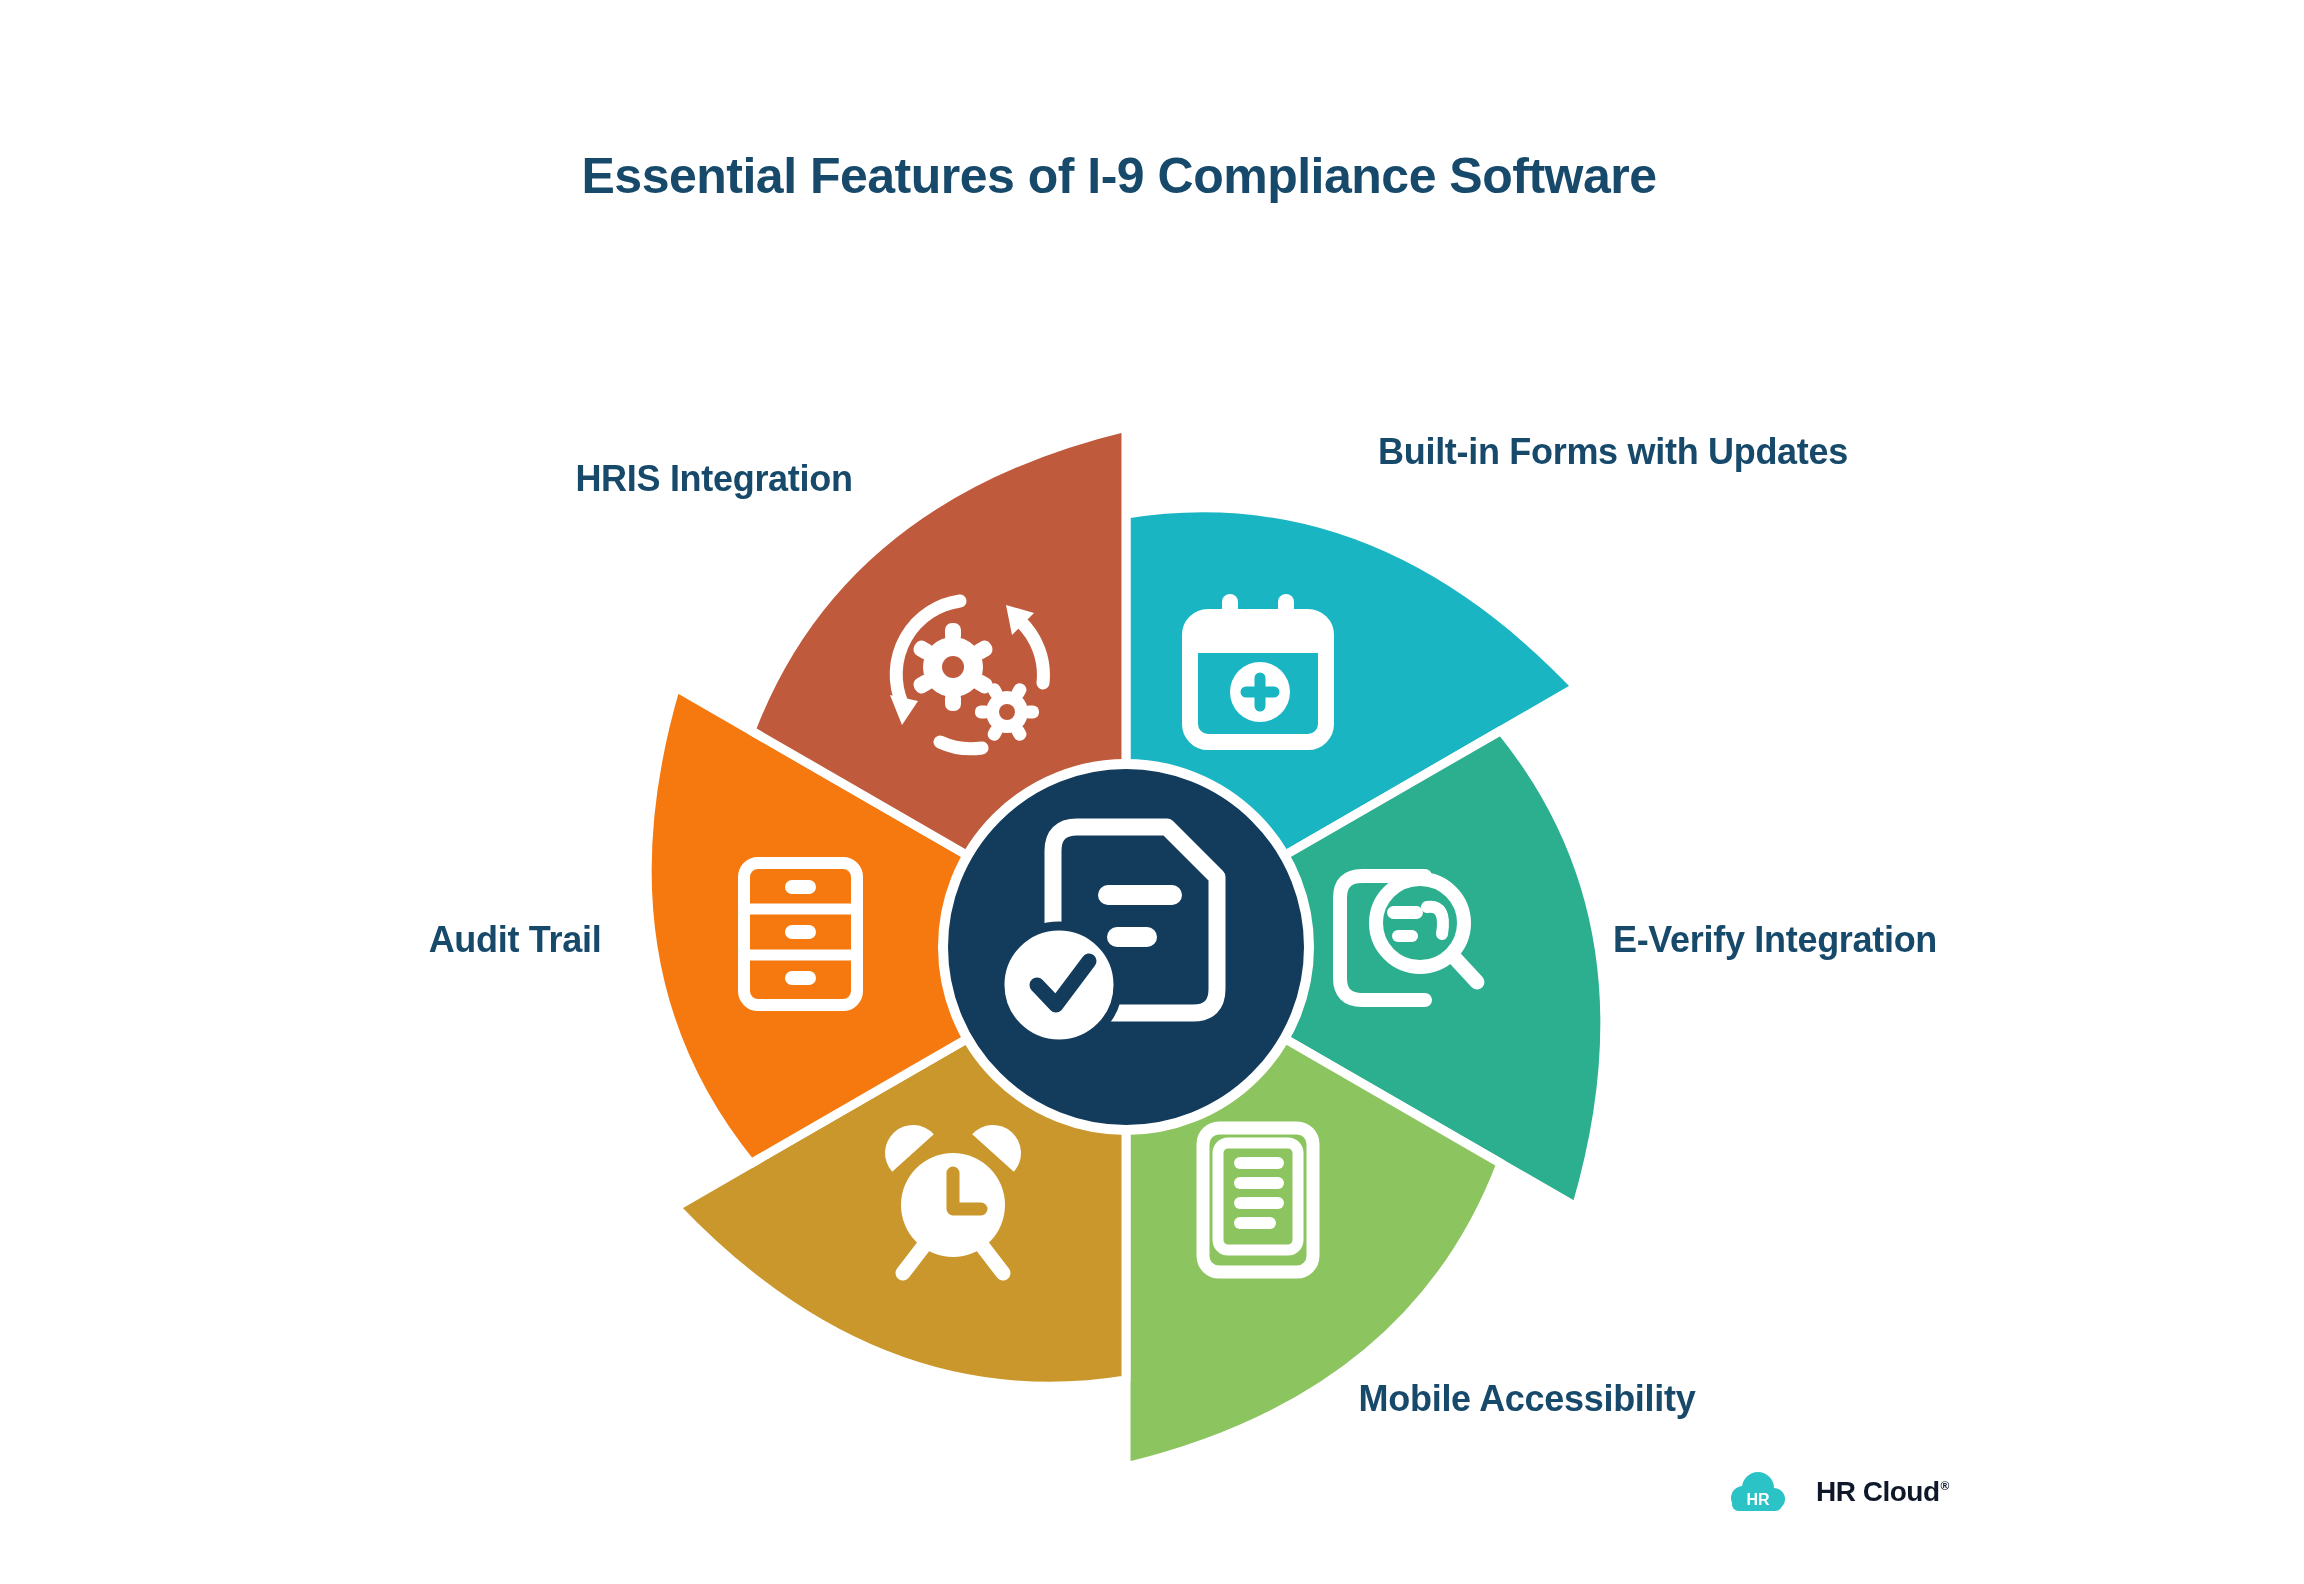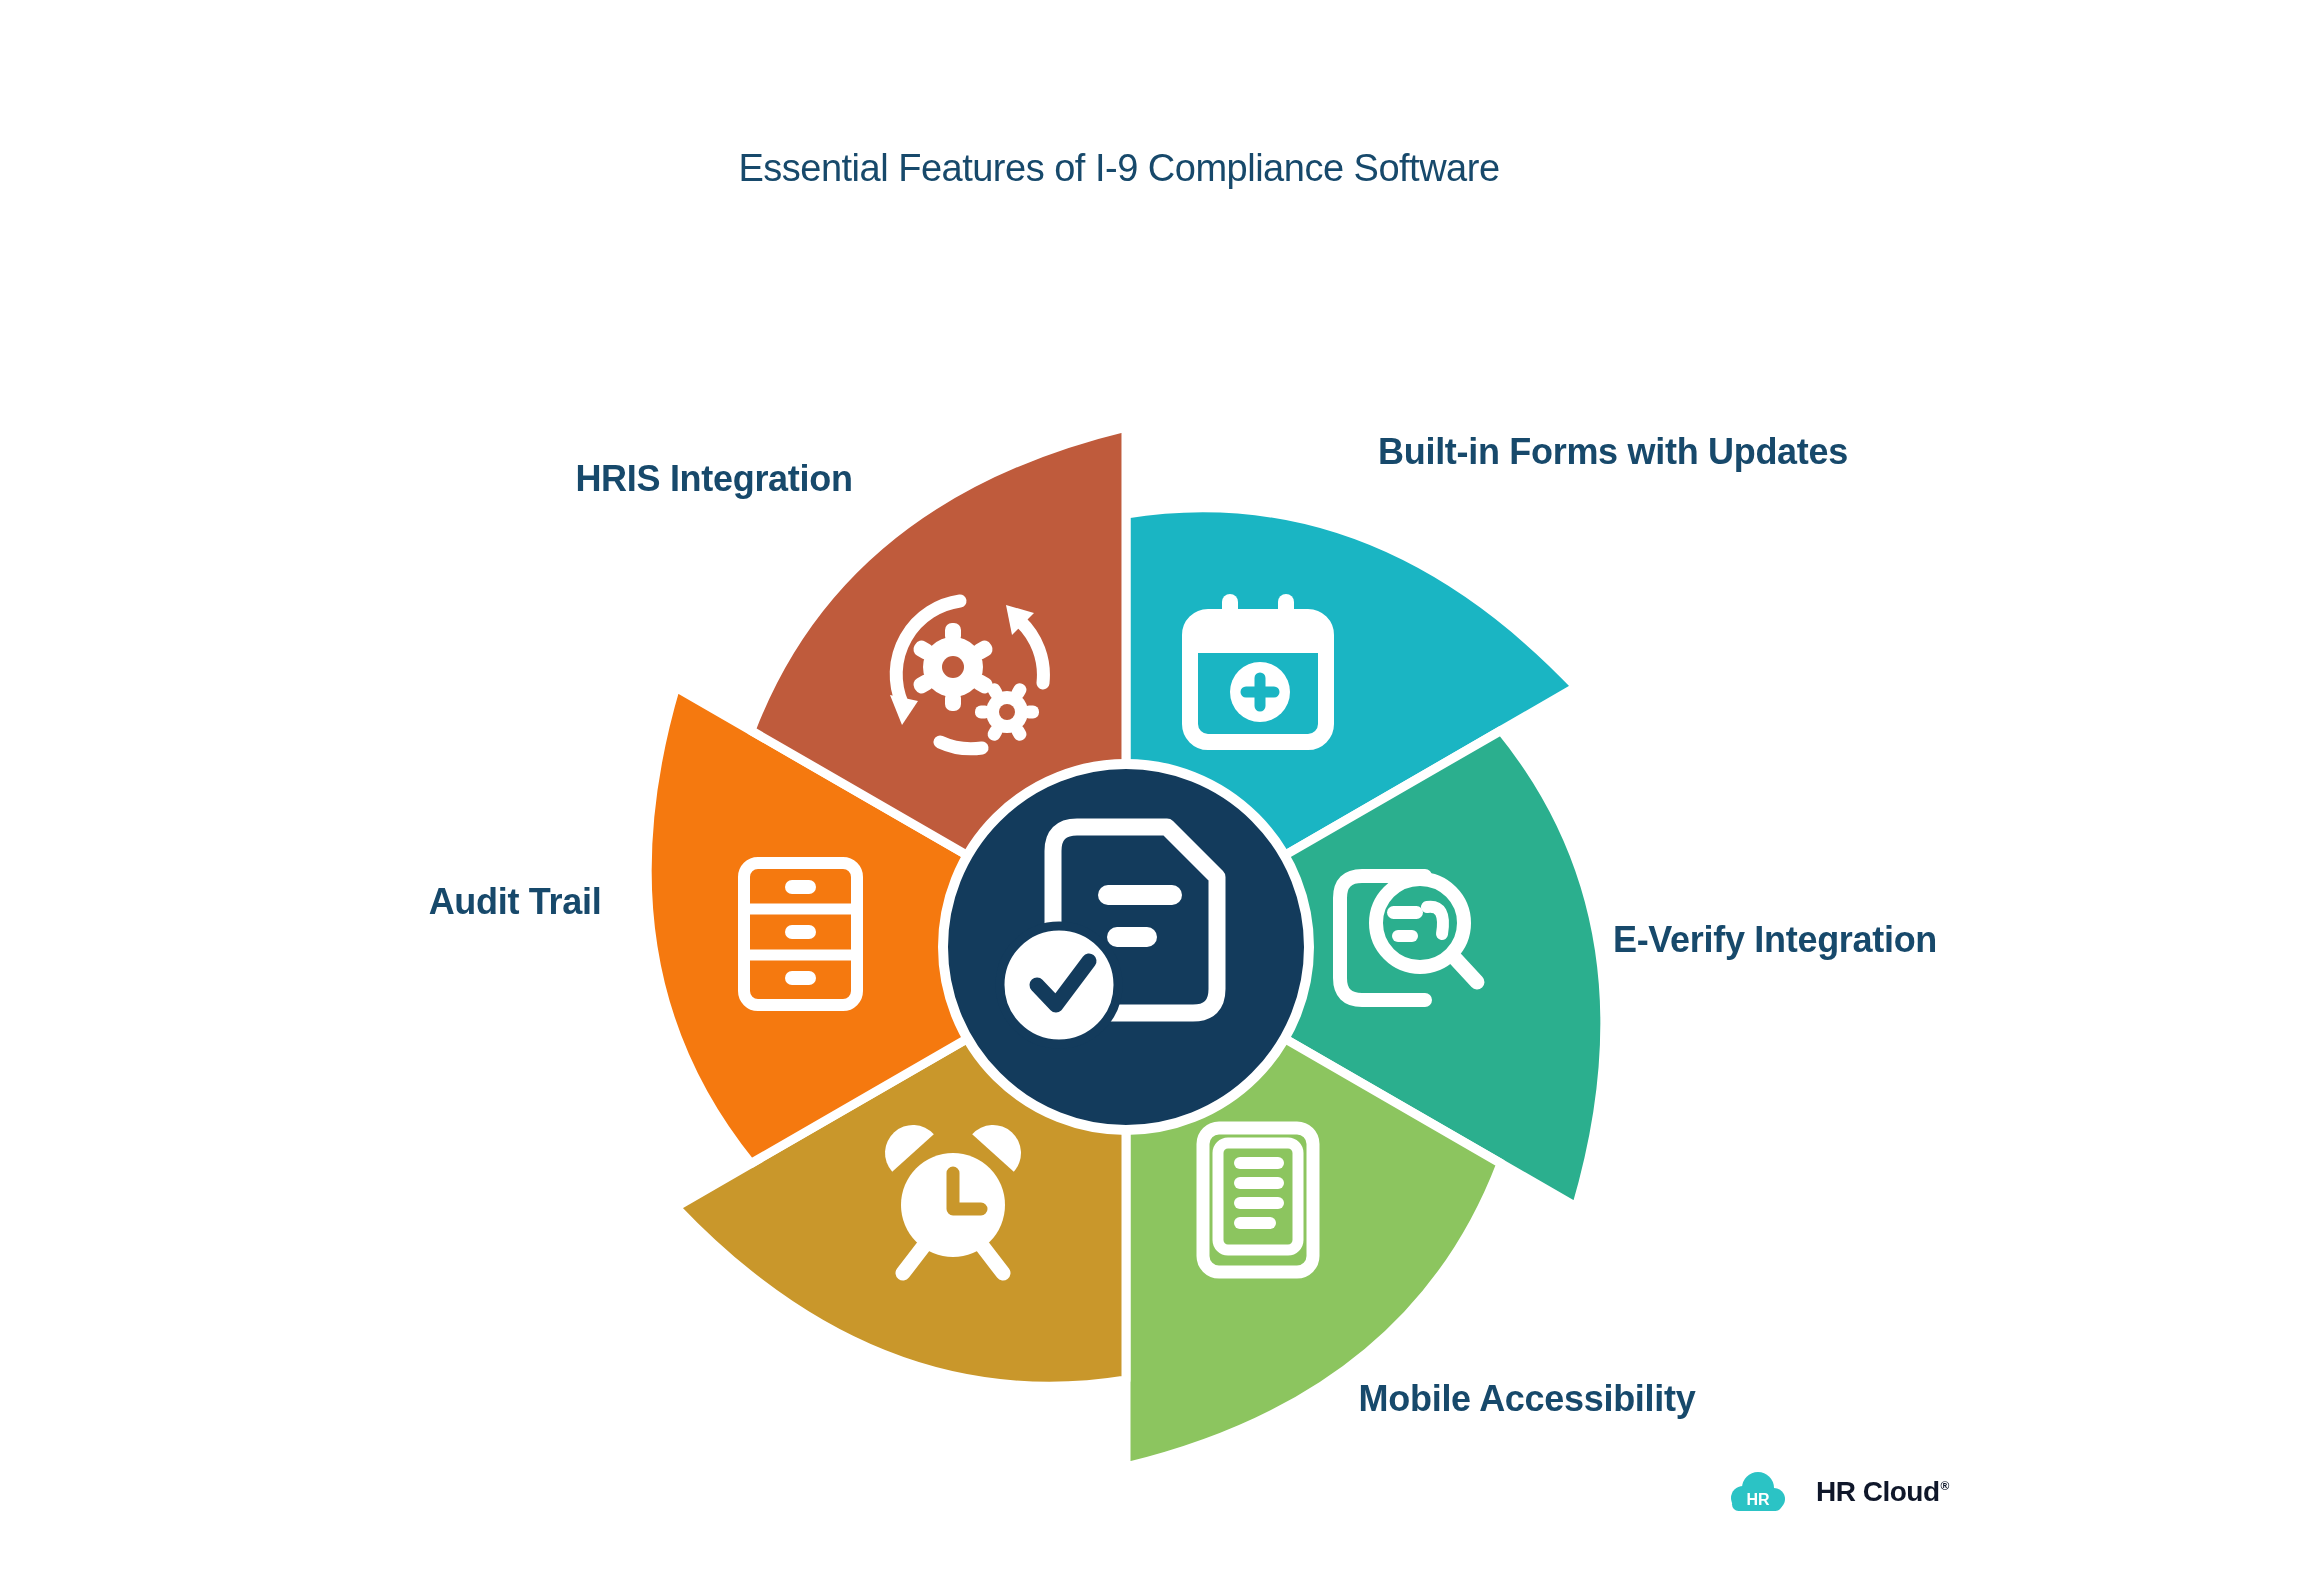--- a/index.html
+++ b/index.html
@@ -3,21 +3,21 @@
 <meta charset="utf-8">
 <style>
   html,body { margin:0; padding:0; background:#ffffff; }
   #canvas {
     position:relative; width:2304px; height:1584px; background:#ffffff;
     font-family:"Liberation Sans", sans-serif; overflow:hidden;
   }
   #pinwheel-svg { position:absolute; left:0; top:0; }
   .page-title {
     position:absolute; left:1119px; top:147px; transform:translateX(-50%);
-    font-size:38px; font-weight:400; color:#17496B; white-space:nowrap;
+    font-size:50px; font-weight:700; color:#17496B; white-space:nowrap;
     letter-spacing:-0.5px;
   }
   .seg-label {
     position:absolute; transform:translateX(-50%);
     font-size:36px; font-weight:700; color:#17496B; white-space:nowrap;
     letter-spacing:-0.3px;
   }
   .petal { stroke:#ffffff; stroke-width:9; stroke-linejoin:round; }
   .logo {
     position:absolute; left:1726px; top:1467px;
@@ -129,21 +129,21 @@
         <path d="M -89 38 L -70 58 L -37 14" fill="none" stroke-width="15" stroke-linecap="round" stroke-linejoin="round" stroke="#133B5C"></path>
       </g>
     </g>
   </svg>
 
   <div class="page-title">Essential Features of I-9 Compliance Software</div>
 
   <div class="seg-label" style="left:1613px; top:431px;">Built-in Forms with Updates</div>
   <div class="seg-label" style="left:1775px; top:919px;">E-Verify Integration</div>
   <div class="seg-label" style="left:1527px; top:1378px;">Mobile Accessibility</div>
-  <div class="seg-label" style="left:515px; top:881px;">Audit Trail</div>
+  <div class="seg-label" style="left:515px; top:919px;">Audit Trail</div>
   <div class="seg-label" style="left:714px; top:458px;">HRIS Integration</div>
 
   <div class="logo">
     <svg width="64" height="50" viewBox="0 0 64 48">
       <g fill="#2BC3C5">
         <circle cx="17" cy="30" r="12"></circle>
         <circle cx="32" cy="20" r="16"></circle>
         <circle cx="48" cy="31" r="11"></circle>
         <rect x="6" y="30" width="50" height="13" rx="6.5"></rect>
       </g>

